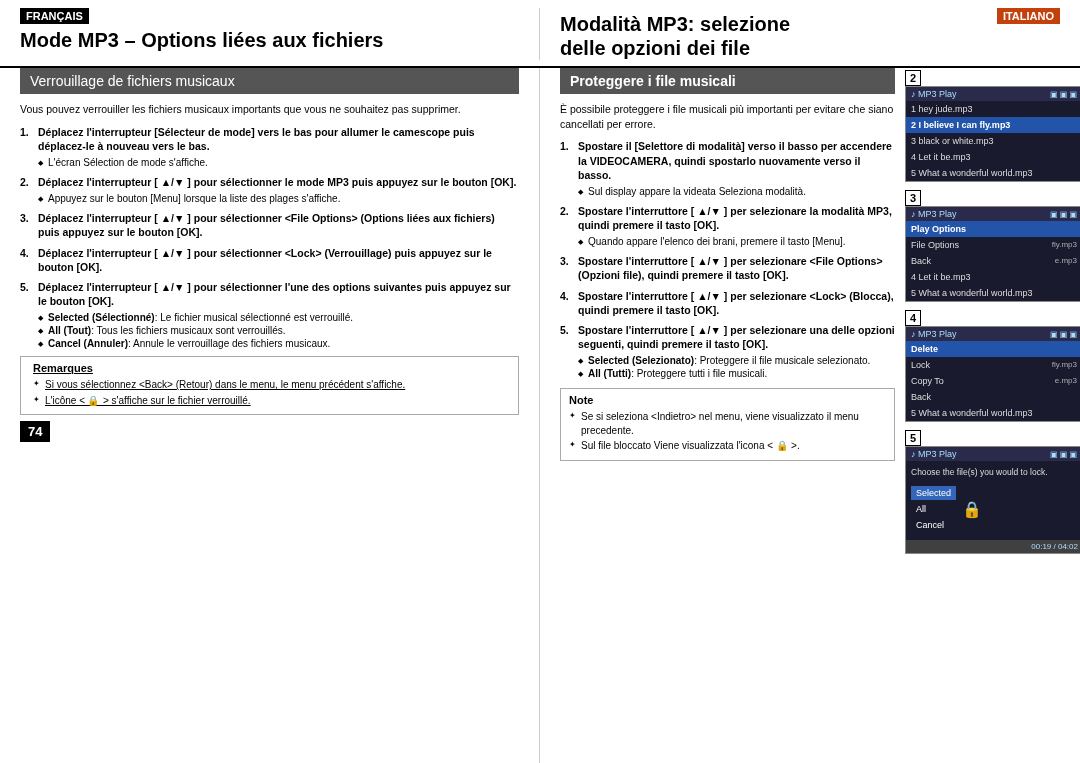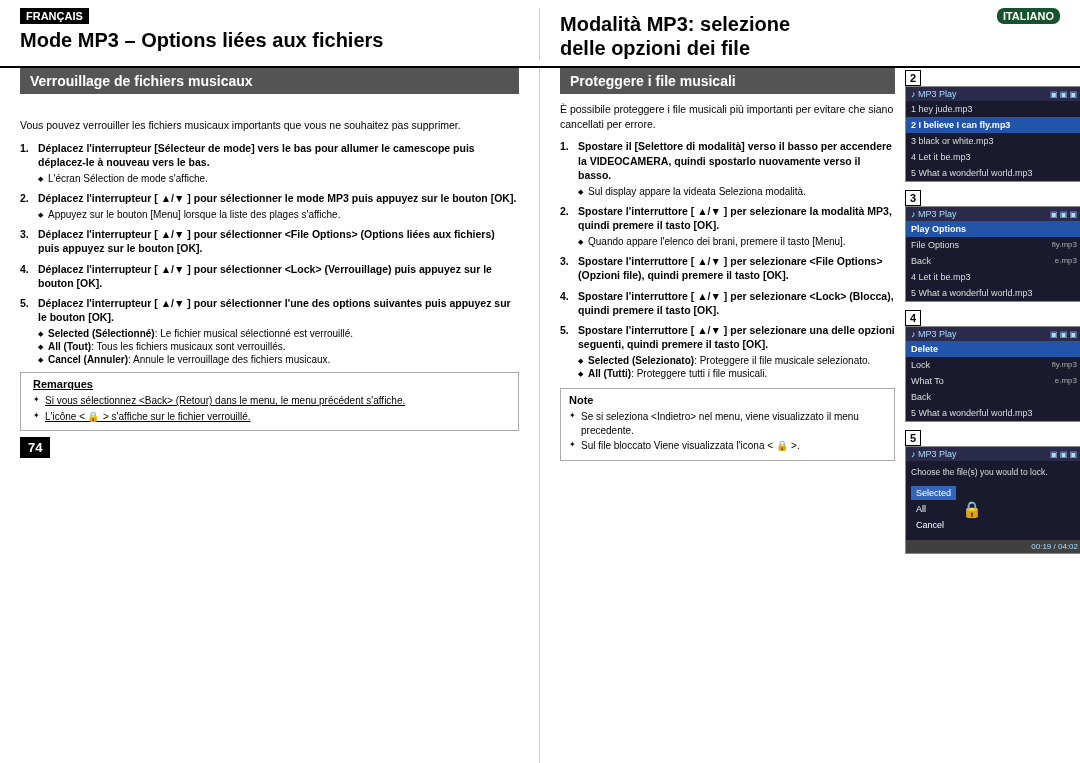--- a/index.html
+++ b/index.html
@@ -38,26 +38,25 @@
       display: inline-block;
       background: #000;
       color: #fff;
       font-size: 11px;
       font-weight: bold;
       padding: 2px 6px;
       margin-bottom: 4px;
     }
     .lang-badge-right {
       float: right;
-      background: #14532d;
+      background: #c2410c;
       color: #fff;
       font-size: 11px;
       font-weight: bold;
       padding: 2px 6px;
-      border-radius: 7px;
     }
     .header-title {
       font-size: 20px;
       font-weight: bold;
       line-height: 1.2;
     }
     .header-title-right {
       font-size: 20px;
       font-weight: bold;
       line-height: 1.2;
@@ -96,23 +95,23 @@
       flex-direction: column;
       gap: 6px;
       padding-top: 0;
     }
 
     
     .section-header {
       background: #555;
       color: #fff;
       font-size: 14px;
-      font-weight: bold;
+      font-weight: normal;
       padding: 5px 10px;
-      margin-bottom: 24px;
+      margin-bottom: 8px;
     }
 
     .section-header-right {
       background: #555;
       color: #fff;
       font-size: 14px;
       font-weight: bold;
       padding: 5px 10px;
       margin-bottom: 8px;
     }
@@ -508,21 +507,21 @@
             <div class="screen-topbar">
               <span>♪ MP3 Play</span>
               <span class="screen-topbar-right">▣ ▣ ▣</span>
             </div>
             <div class="screen-item active">Delete</div>
             <div class="screen-item" style="display:flex;justify-content:space-between">
                 <span>Lock</span>
                 <span style="color:#aaa;font-size:8px">fly.mp3</span>
               </div>
             <div class="screen-item" style="display:flex;justify-content:space-between">
-                <span>What To</span>
+                <span>Copy To</span>
                 <span style="color:#aaa;font-size:8px">e.mp3</span>
               </div>
             <div class="screen-item">Back</div>
             <div class="screen-item">5  What a wonderful world.mp3</div>
           </div>
         </div>
 
         <div class="screen-wrapper">
           <div class="screen-label">5</div>
           <div class="device-screen">

